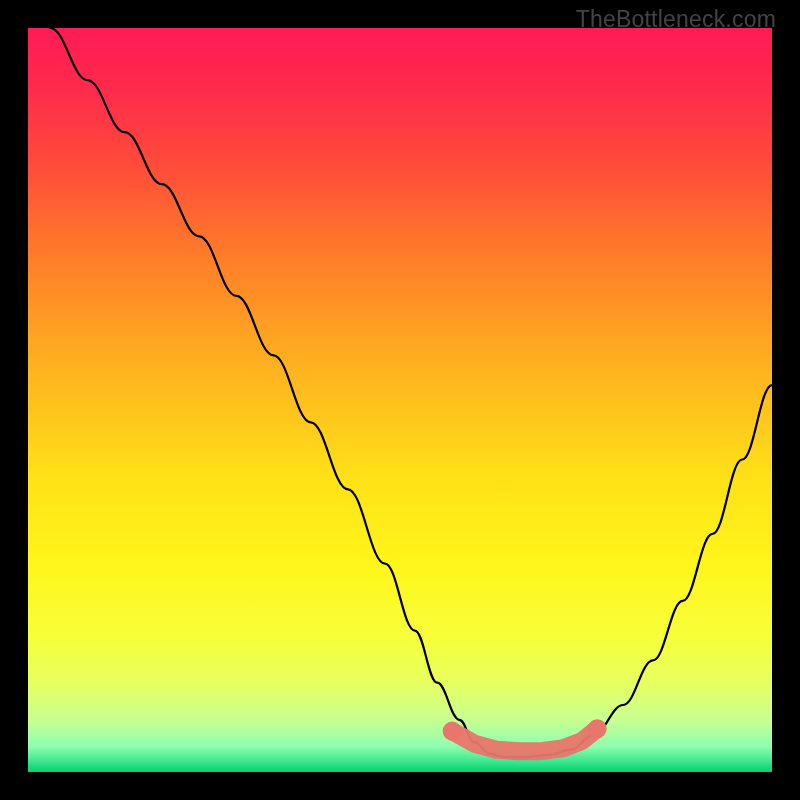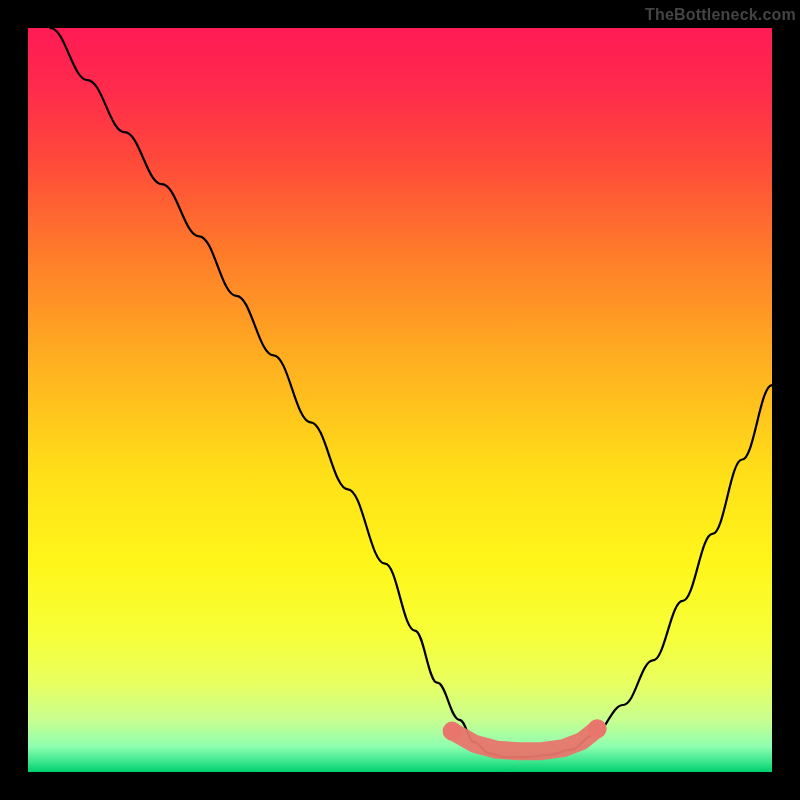--- a/index.html
+++ b/index.html
@@ -8,24 +8,24 @@
     width: 800px;
     height: 800px;
     background: #000;
     font-family: Arial, Helvetica, sans-serif;
     position: relative;
     overflow: hidden;
   }
   .watermark {
     position: absolute;
     top: 6px;
-    right: 4px;
+    right: 24px;
     color: #444;
-    font-size: 16px;
-    font-weight: 700;
+    font-size: 23px;
+    font-weight: 400;
     z-index: 10;
     letter-spacing: 0.2px;
   }
   .plot-outer {
     position: absolute;
     left: 28px;
     top: 28px;
     width: 744px;
     height: 744px;
     background: #000;

